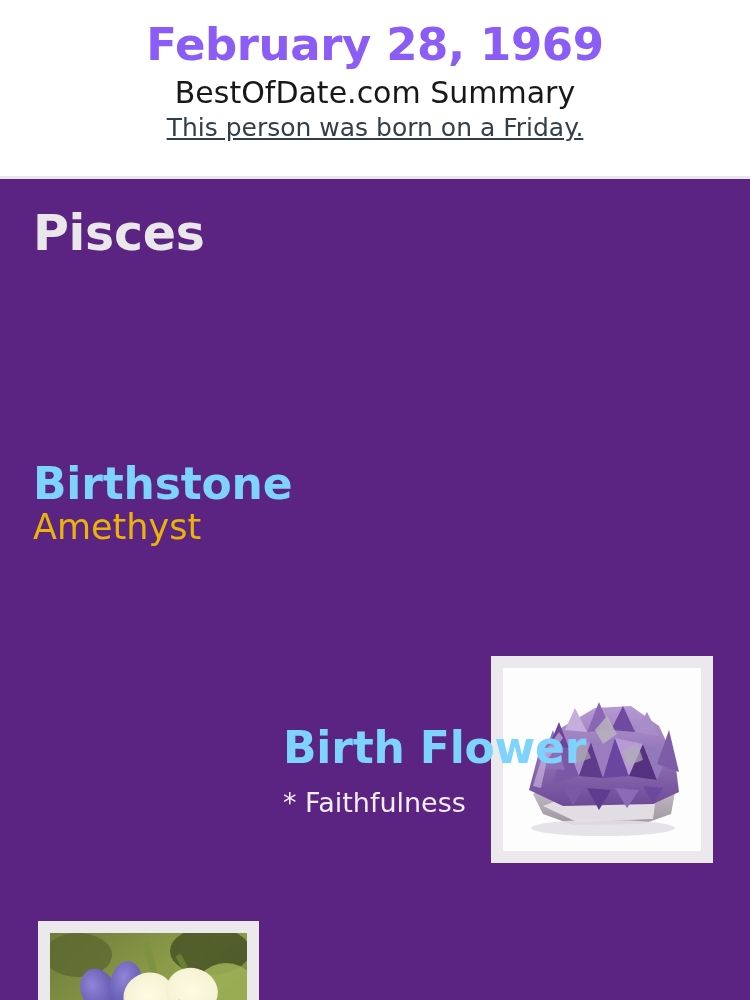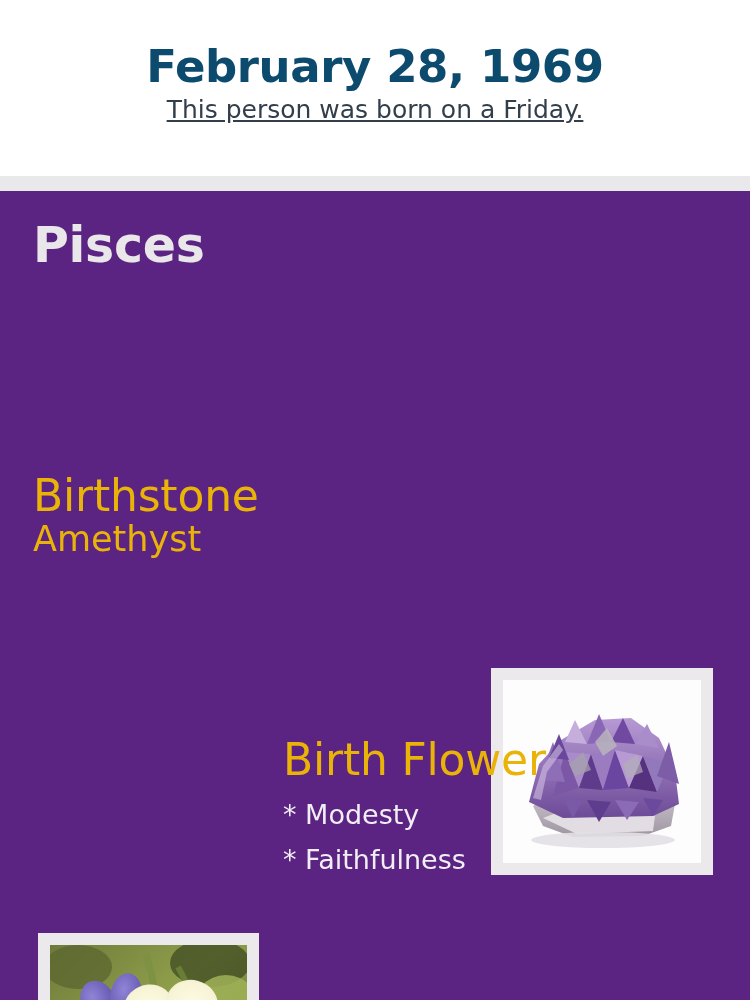--- a/index.html
+++ b/index.html
@@ -27,27 +27,27 @@
     position: absolute;
     left: 0;
     top: 0;
     width: 750px;
     height: 176px;
     background: #ffffff;
     text-align: center;
   }
   .header-date {
     margin: 0;
-    padding-top: 44px;
+    padding-top: 22px;
     font-family: "DejaVu Sans", "Liberation Sans", sans-serif;
     font-size: 45px;
     font-weight: bold;
     line-height: 1.04;
     letter-spacing: -0.4px;
-    color: #0c4a6e;
+    color: #8b5cf6;
     white-space: nowrap;
   }
   .header-site {
     margin: 0;
     padding-top: 7px;
     font-size: 30px;
     font-weight: normal;
     line-height: 1.12;
     color: #18181a;
     white-space: nowrap;
@@ -69,21 +69,21 @@
     top: 176px;
     width: 750px;
     height: 15px;
     background: #e9e9eb;
   }
 
   
   .body-panel {
     position: absolute;
     left: 0;
-    top: 191px;
+    top: 179px;
     width: 750px;
     height: 809px;
     background: #5c2482;
   }
 
   
   .zodiac {
     position: absolute;
     left: 33px;
     top: 30px;
@@ -110,23 +110,23 @@
   
   .birthstone {
     position: absolute;
     left: 33px;
     top: 283px;
     width: 440px;
   }
   .section-title {
     margin: 0;
     font-size: 44px;
-    font-weight: normal;
+    font-weight: bold;
     line-height: 1.02;
-    color: #eab308;
+    color: #7dd3fc;
     letter-spacing: -0.2px;
   }
   .section-sub {
     margin: 0;
     padding-top: 2px;
     font-size: 35px;
     font-weight: normal;
     line-height: 1.08;
     color: #eab308;
   }
@@ -188,20 +188,21 @@
     height: 199px;
   }
 </style>
 </head>
 <body>
 
 <div id="page">
 
   <div class="header">
     <div class="header-date">February 28, 1969</div>
+    <div class="header-site">BestOfDate.com Summary</div>
     <div class="header-note">This person was born on a Friday.</div>
   </div>
 
   <div class="header-divider"></div>
 
   <div class="body-panel">
 
     <div class="zodiac">
       <div class="zodiac-title">Pisces</div>
     </div>
@@ -266,21 +267,20 @@
 
             <ellipse cx="100" cy="160" rx="72" ry="8" fill="#e3e0e5" opacity="0.9"></ellipse>
           </svg>
         </div>
       </div>
     </div>
 
     <div class="birthflower">
       <div class="section-title">Birth Flower</div>
       <ul class="trait-list">
-        <li>* Modesty</li>
         <li>* Faithfulness</li>
       </ul>
     </div>
 
     <div class="photo-frame frame-flower">
       <div class="photo-inner">
         <svg viewBox="0 0 197 175" width="100%" height="100%" preserveAspectRatio="xMidYMid slice">
           <defs>
             <linearGradient id="fbg" x1="0" y1="0" x2="1" y2="1">
               <stop offset="0" stop-color="#6f7a3a"></stop>

